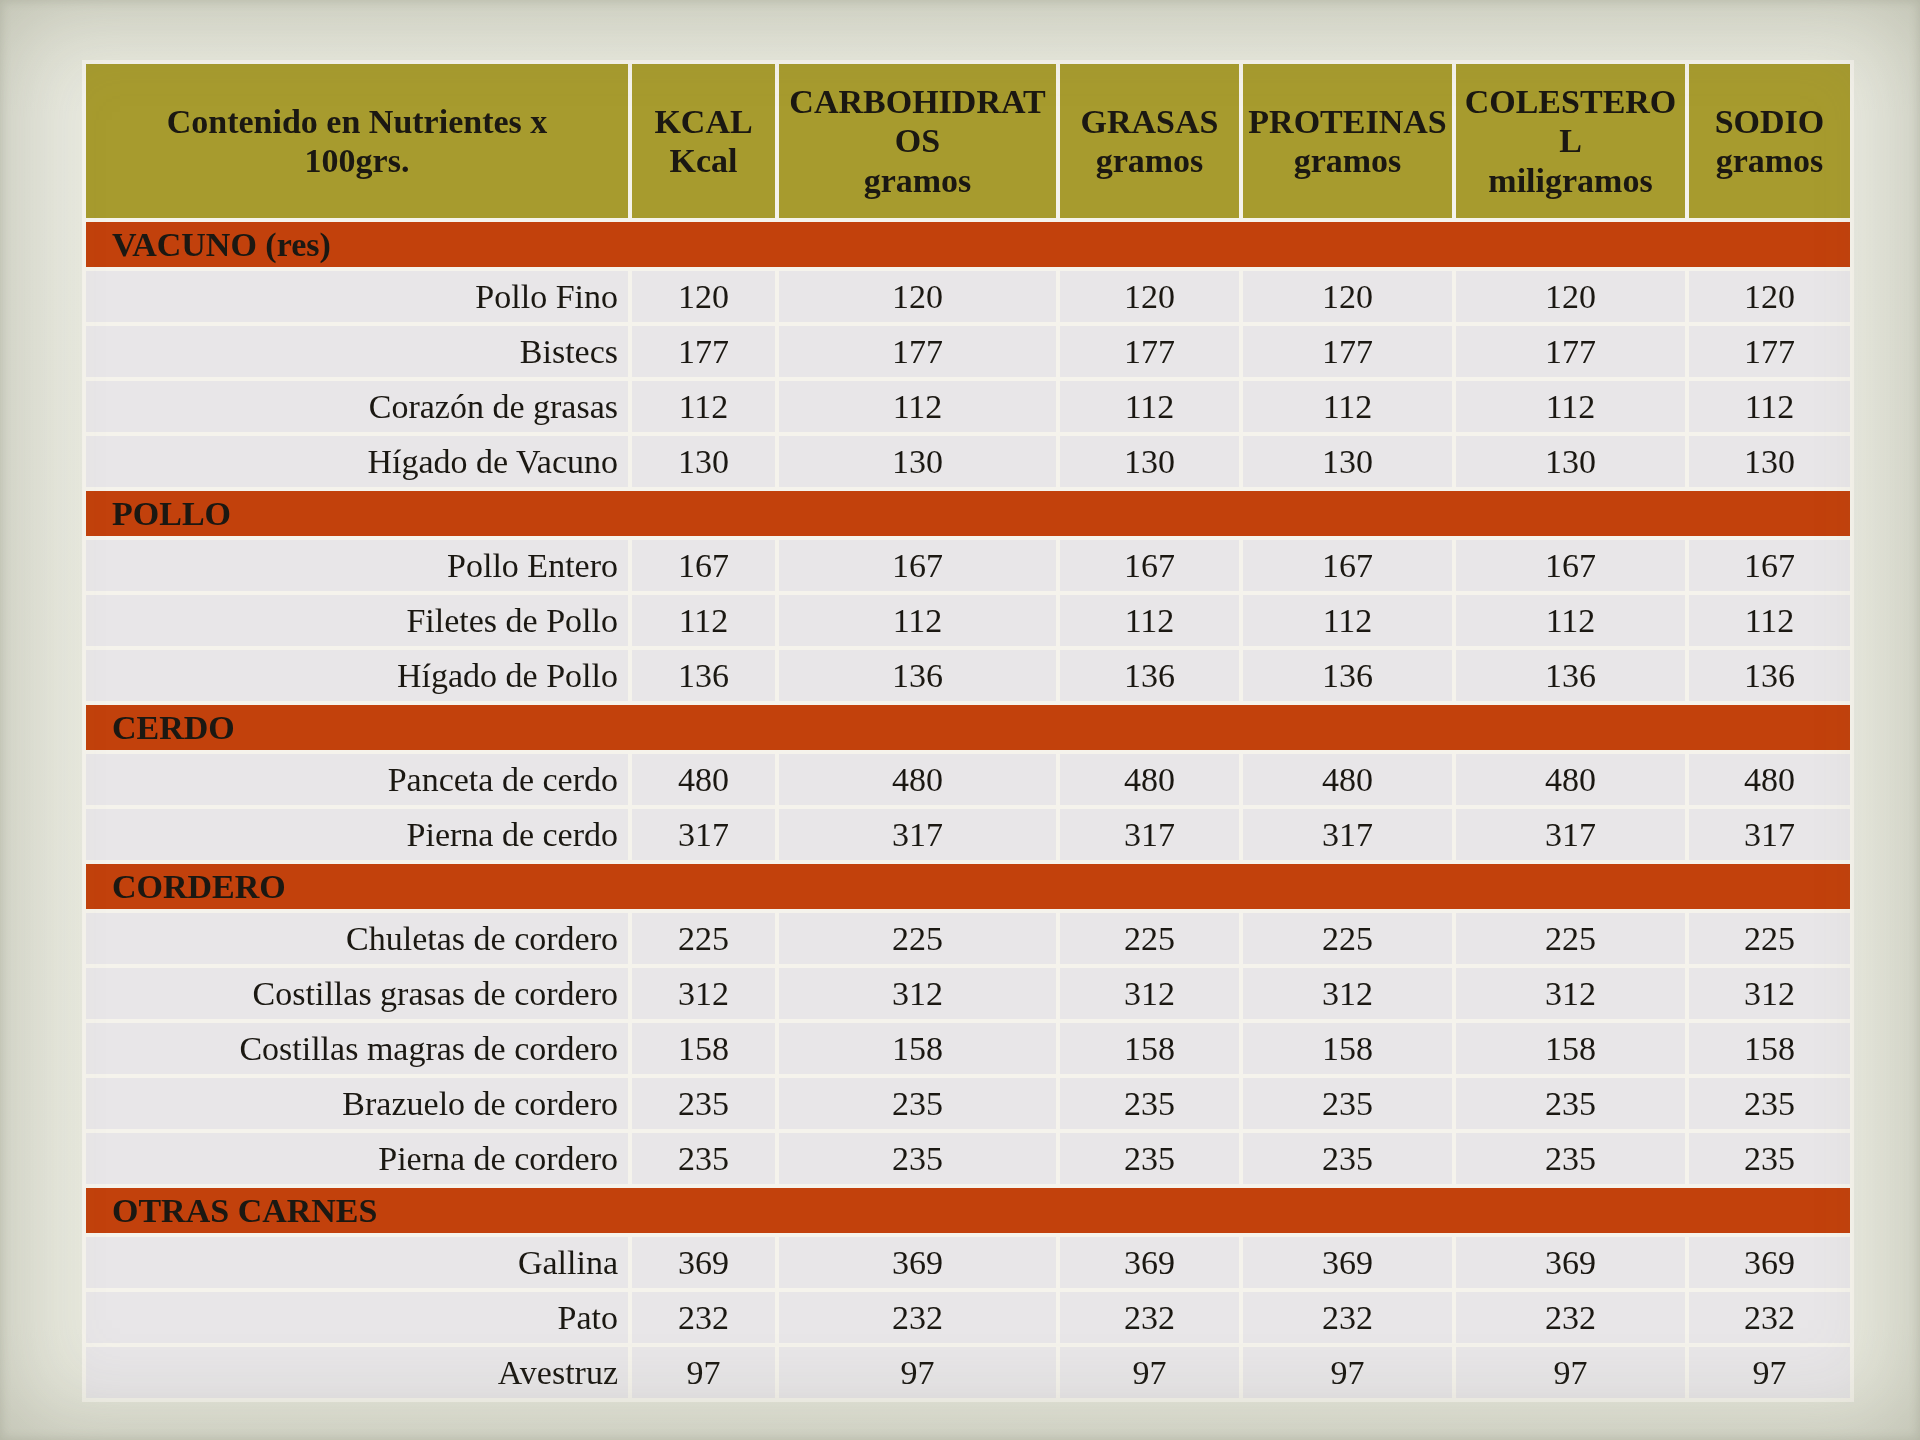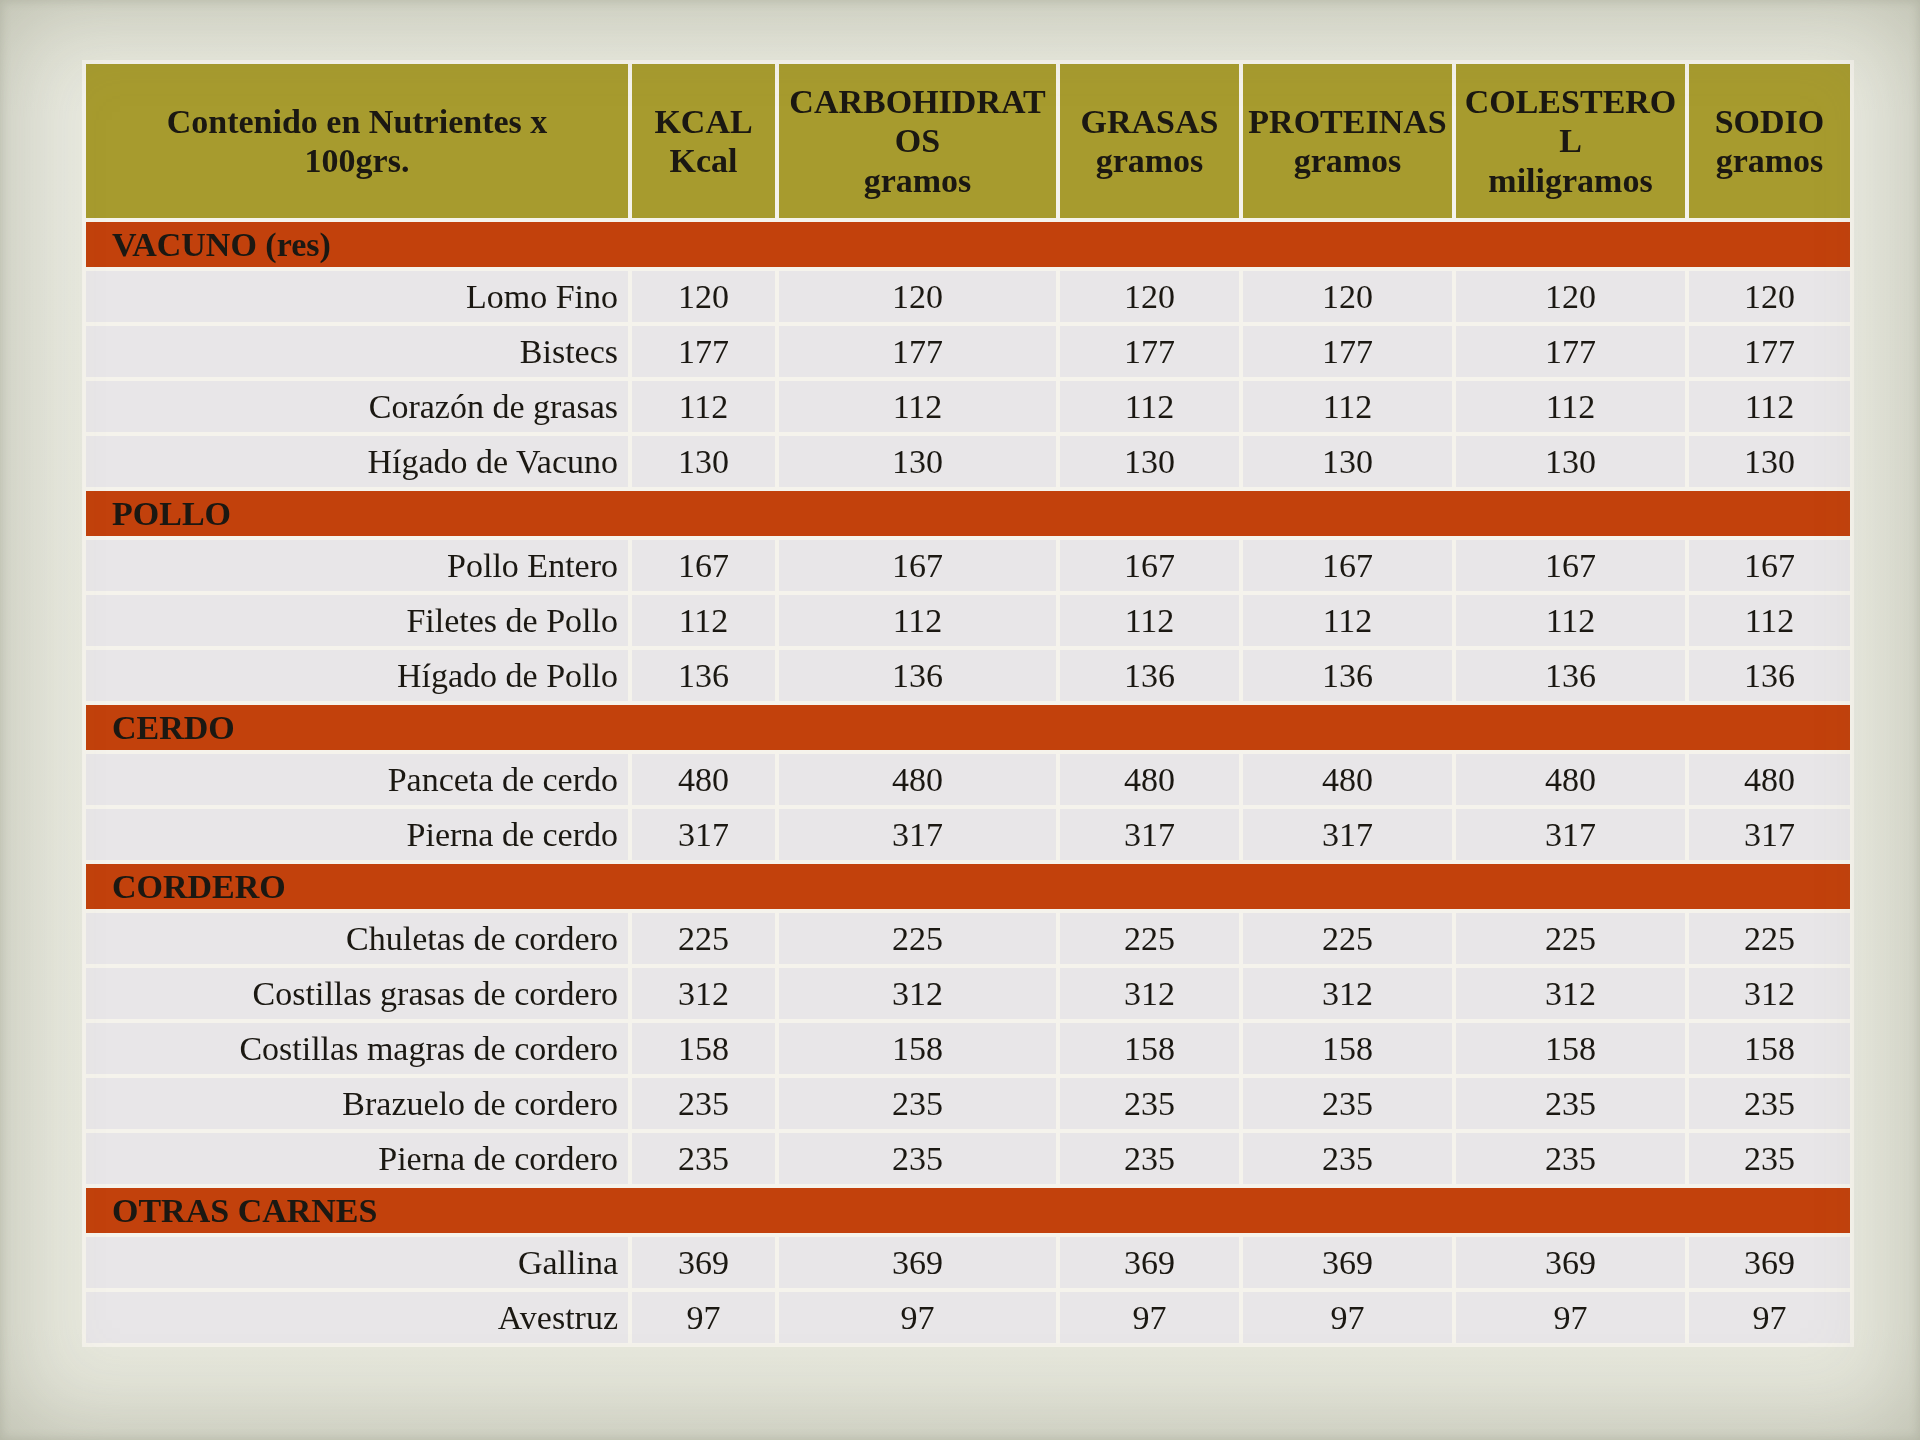--- a/index.html
+++ b/index.html
@@ -139,21 +139,21 @@
             <span class="h-unit">gramos</span>
           </th>
         </tr>
     </thead>
     <tbody id="table-body">
 
     <tr class="section-row">
           <td colspan="7">VACUNO (res)</td>
         </tr>
         <tr class="data-row">
-          <td class="label-cell">Lomo Fino</td>
+          <td class="label-cell">Pollo Fino</td>
           <td class="value-cell">120</td>
           <td class="value-cell">120</td>
           <td class="value-cell">120</td>
           <td class="value-cell">120</td>
           <td class="value-cell">120</td>
           <td class="value-cell">120</td>
         </tr>
         <tr class="data-row">
           <td class="label-cell">Bistecs</td>
           <td class="value-cell">177</td>
@@ -284,20 +284,29 @@
           <td colspan="7">OTRAS CARNES</td>
         </tr>
         <tr class="data-row">
           <td class="label-cell">Gallina</td>
           <td class="value-cell">369</td>
           <td class="value-cell">369</td>
           <td class="value-cell">369</td>
           <td class="value-cell">369</td>
           <td class="value-cell">369</td>
           <td class="value-cell">369</td>
+        </tr>
+        <tr class="data-row">
+          <td class="label-cell">Pato</td>
+          <td class="value-cell">232</td>
+          <td class="value-cell">232</td>
+          <td class="value-cell">232</td>
+          <td class="value-cell">232</td>
+          <td class="value-cell">232</td>
+          <td class="value-cell">232</td>
         </tr>
         <tr class="data-row">
           <td class="label-cell">Avestruz</td>
           <td class="value-cell">97</td>
           <td class="value-cell">97</td>
           <td class="value-cell">97</td>
           <td class="value-cell">97</td>
           <td class="value-cell">97</td>
           <td class="value-cell">97</td>
         </tr>

